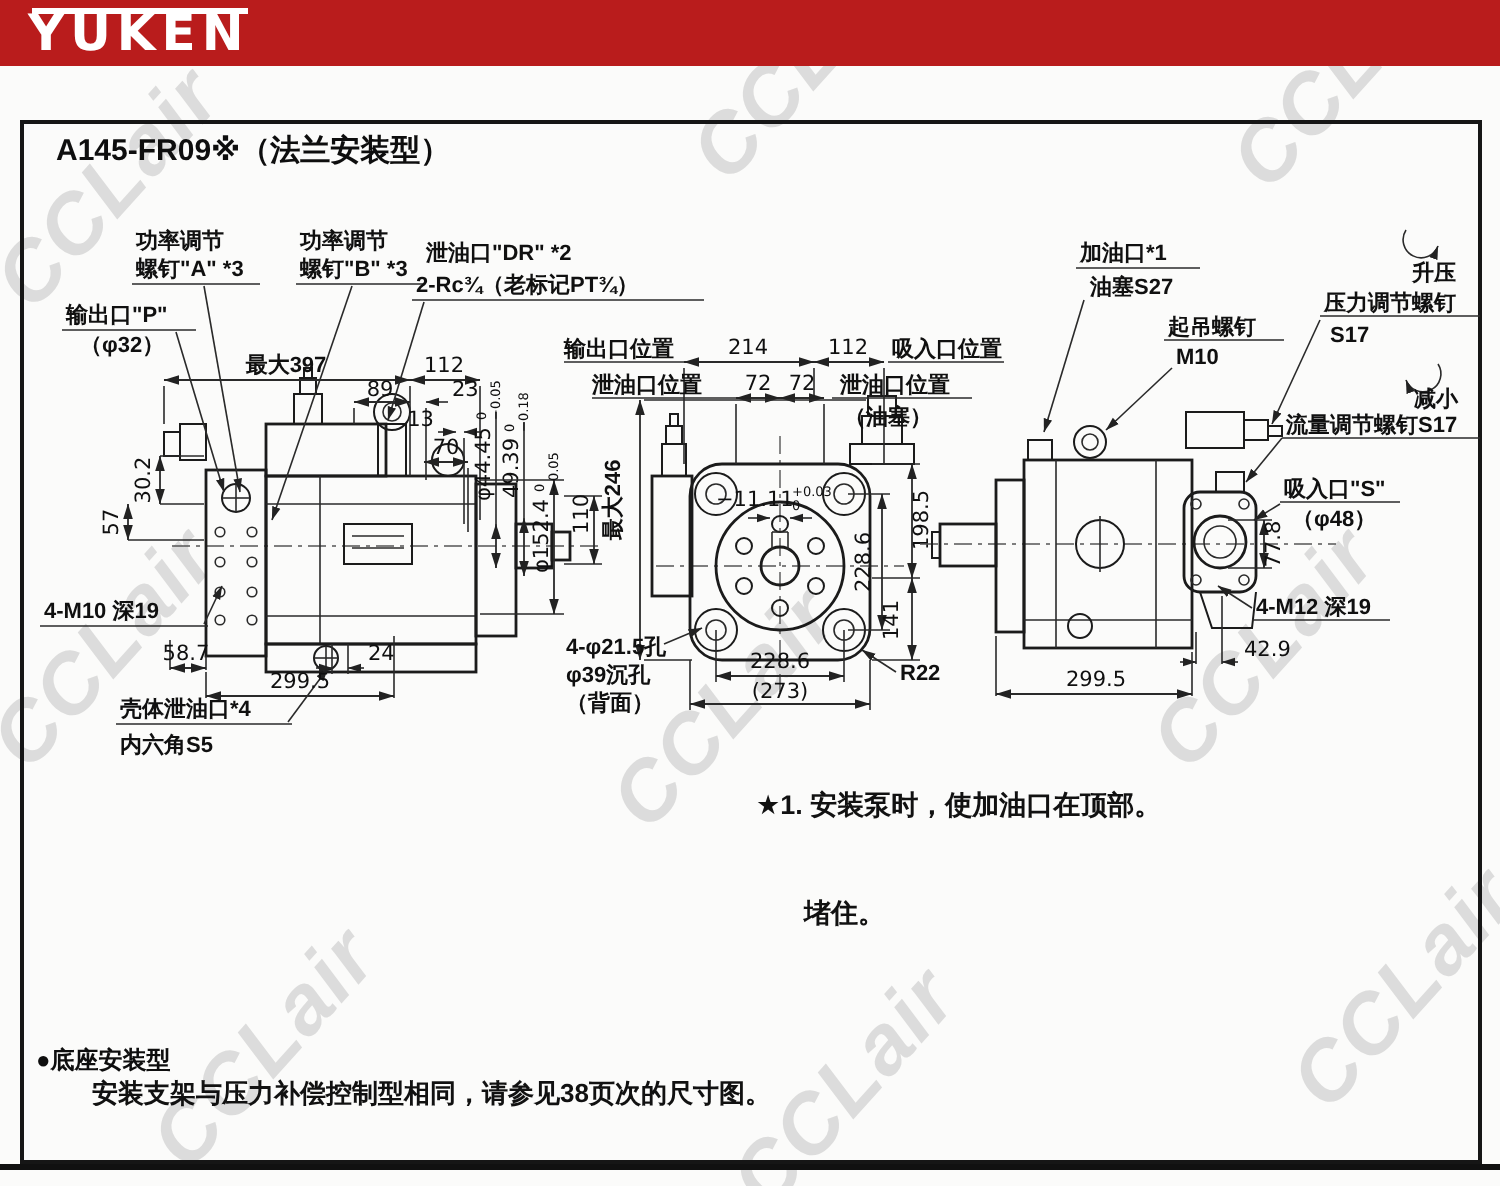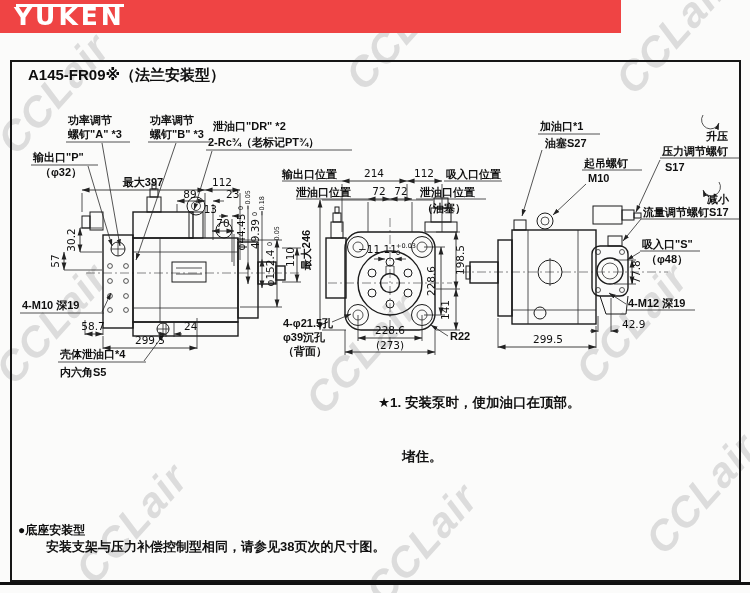--- a/index.html
+++ b/index.html
@@ -1,18 +1,18 @@
 <!DOCTYPE html>
 <html><head>
 <meta charset="utf-8">
 <style>
   html,body{margin:0;padding:0;}
   body{width:750px;height:593px;position:relative;background:#fbfbfa;overflow:hidden;
        font-family:"Liberation Sans","DejaVu Sans",sans-serif;}
-  .topbar{position:absolute;left:0;top:0;width:621px;height:33px;background:#ef4444;}
+  .topbar{position:absolute;left:0;top:0;width:750px;height:33px;background:#b91c1c;}
   .logo{position:absolute;left:14px;top:2px;color:#fff;font-weight:bold;
         font-size:25px;letter-spacing:3px;font-family:"DejaVu Sans",sans-serif;}
   .logo-bar{position:absolute;left:16px;top:4px;width:108px;height:3px;background:#fff;}
   .frame{position:absolute;left:10px;top:60px;width:727px;height:518px;
          border:2px solid #161616;background:transparent;}
   .title{position:absolute;left:28px;top:66px;font-size:15px;font-weight:bold;color:#0e0e0e;}
   .notes{position:absolute;left:378px;top:392px;width:362px;color:#111;}
   .notes p{margin:0;line-height:22px;font-size:13.5px;font-weight:600;}
   .notes .indent{padding-left:24px;margin-top:32px;}
   .footer-bullet{position:absolute;left:18px;top:522px;font-size:12px;font-weight:bold;color:#0e0e0e;}

